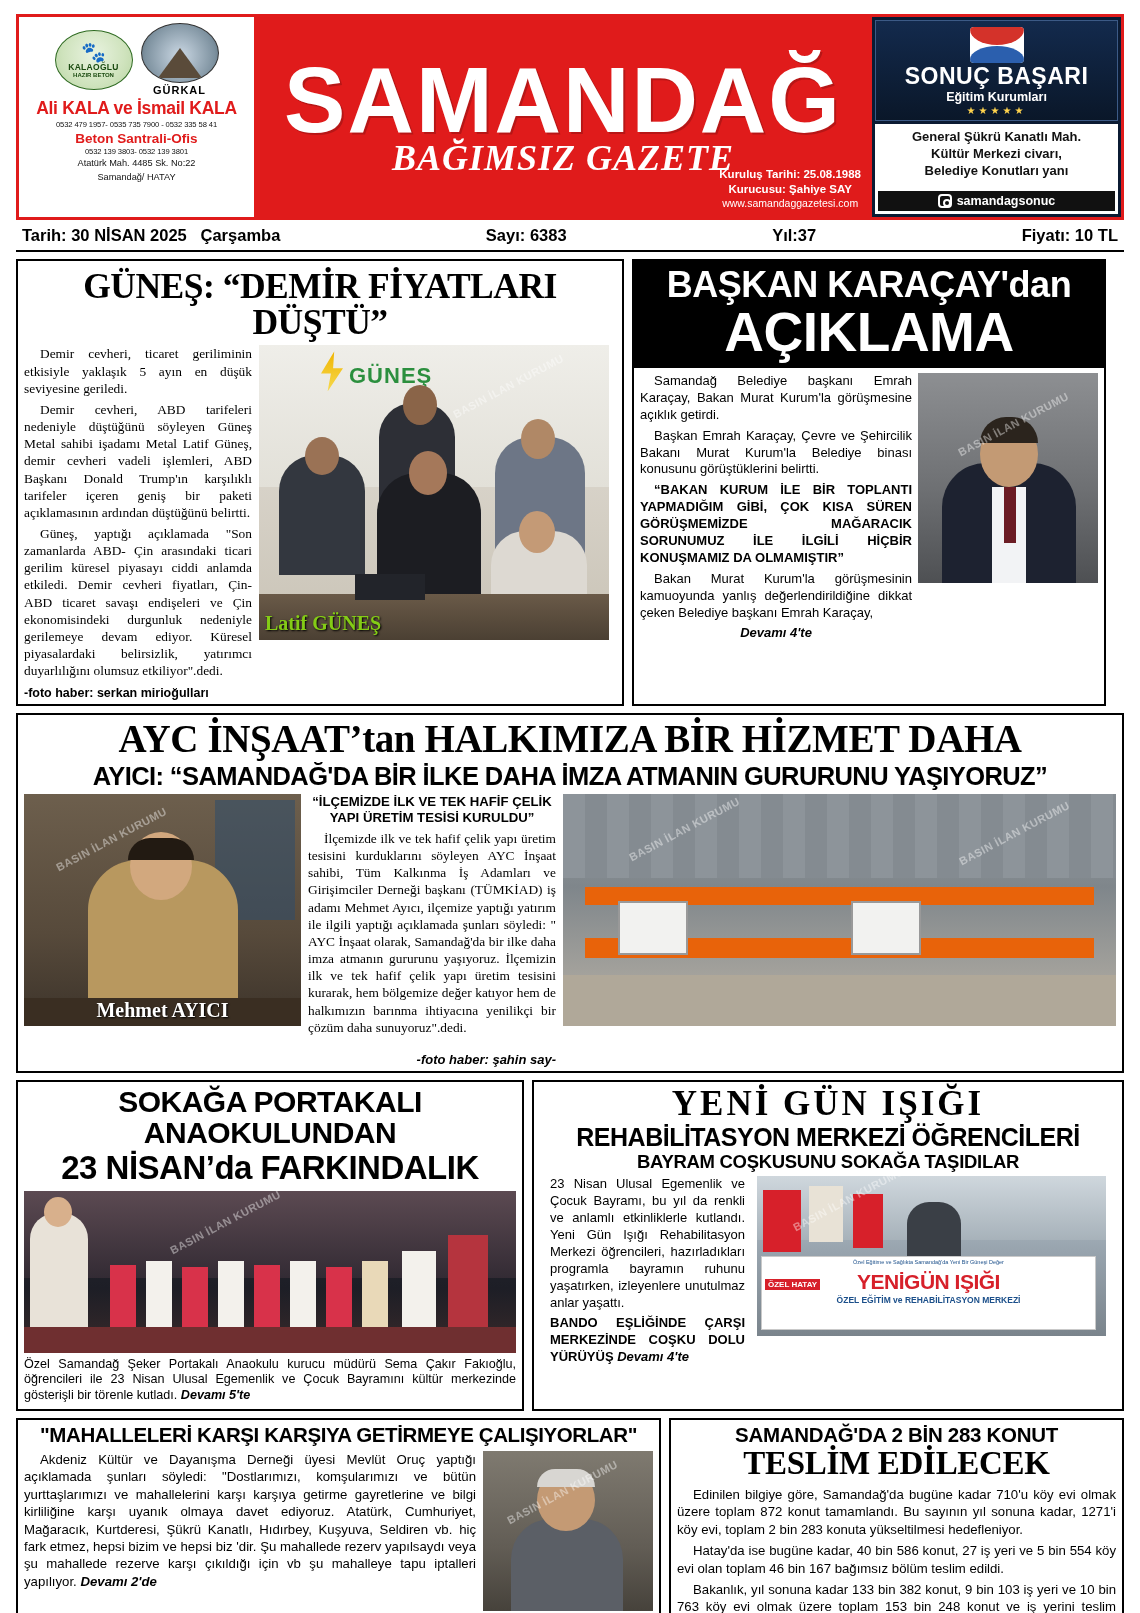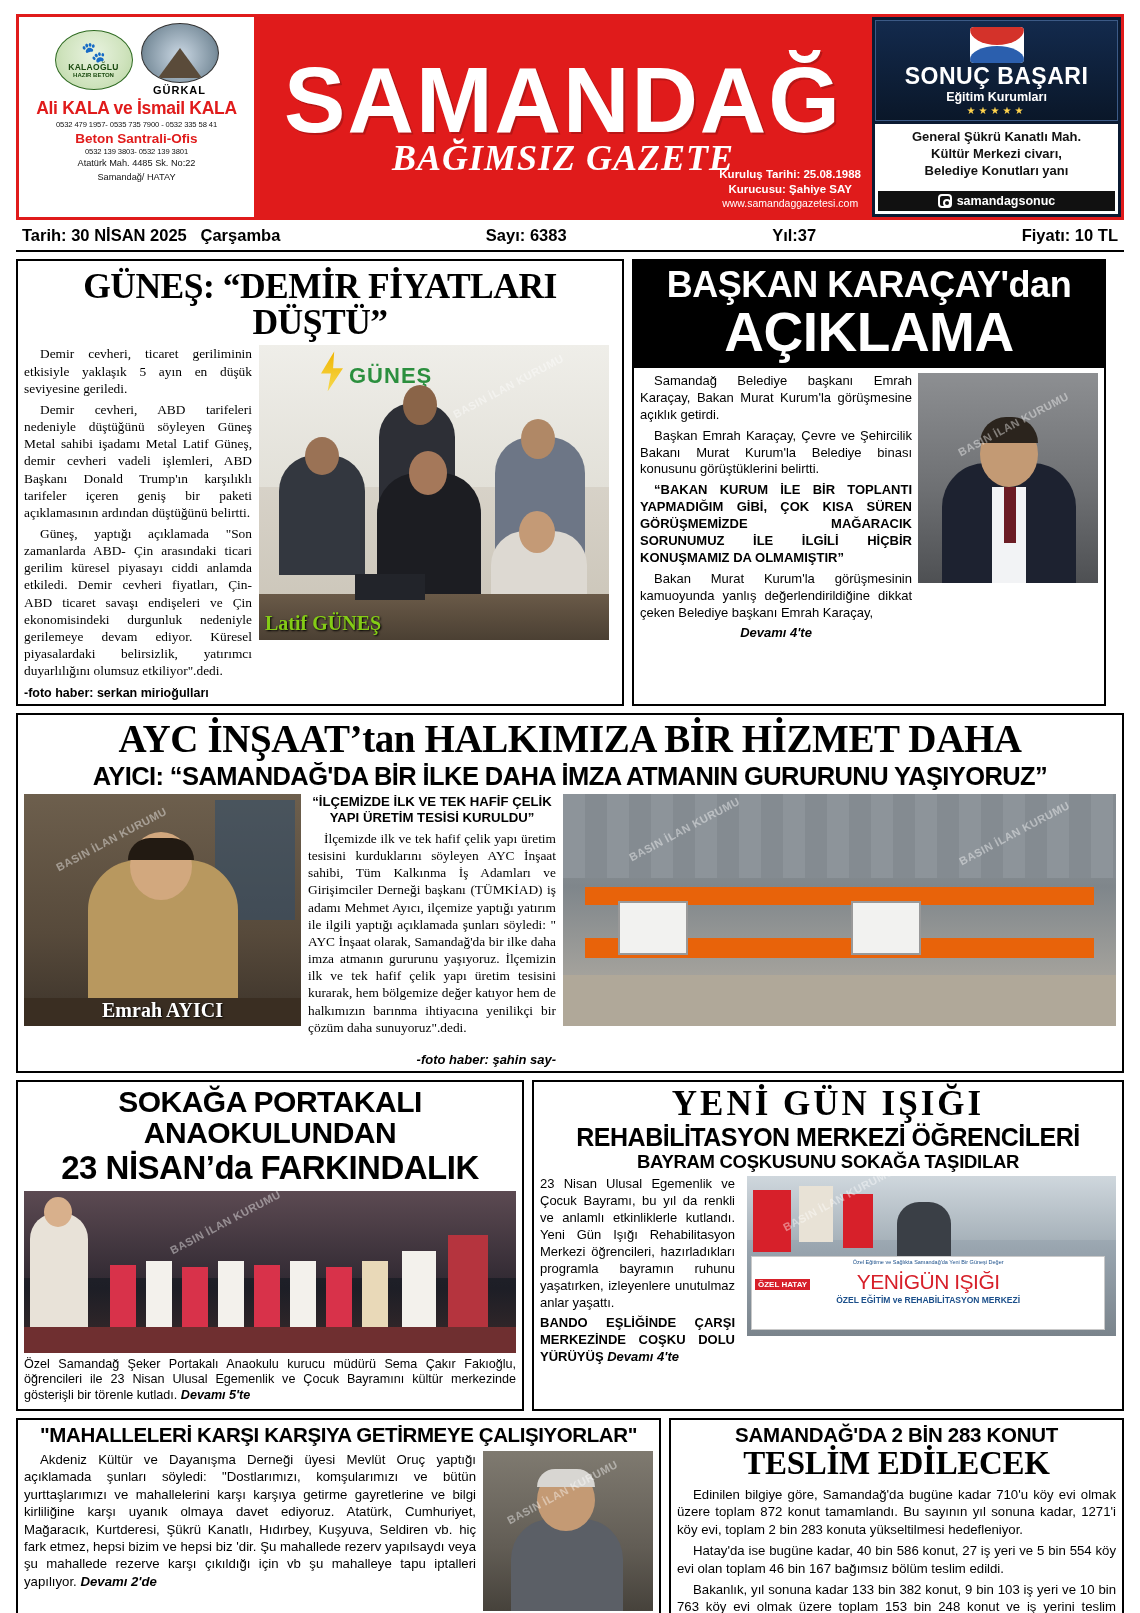--- a/index.html
+++ b/index.html
@@ -252,21 +252,21 @@
     text-align:center; line-height:1.05; letter-spacing:-.5px;
   }
   .s4-h2 {
     font-family:"Liberation Sans", sans-serif; font-weight:bold; font-size:33px;
     text-align:center; line-height:1.05; margin-top:2px; letter-spacing:-.5px;
   }
   .s4-photo { width:100%; height: 162px; background:#2b2b33; margin-top:5px; position:relative;}
   .s4-cap { font-size: 12.6px; line-height:1.25; text-align:justify; margin-top:4px; font-family:"Liberation Sans", sans-serif;}
 
   
-  .story5 { flex:1; padding: 4px 6px 5px; }
+  .story5 { flex:1; padding: 4px 16px 5px; }
   .s5-h1 {
     font-family:"Liberation Serif", serif; font-weight:bold; font-size:35px;
     text-align:center; letter-spacing: 3px; line-height:1.05;
   }
   .s5-h2 {
     font-family:"Liberation Sans", sans-serif; font-weight:bold; font-size:25px;
     text-align:center; line-height:1.05; margin-top:1px; letter-spacing:-.5px;
   }
   .s5-h3 {
     font-family:"Liberation Sans", sans-serif; font-weight:bold; font-size:18.5px;
@@ -440,21 +440,21 @@
       <div class="s3-h2">AYICI: “SAMANDAĞ'DA BİR İLKE DAHA İMZA ATMANIN GURURUNU YAŞIYORUZ”</div>
       <div class="s3-body">
         <div class="s3-photo1 photo">
           <div class="p-scene" style="background:linear-gradient(180deg,#6d5f4d 0%, #574a3b 60%, #3c332a 100%);"></div>
           <div style="position:absolute;right:6px;top:6px;width:80px;height:120px;background:#2e4d6b;opacity:.55;"></div>
           <div style="position:absolute;left:64px;bottom:26px;width:150px;height:140px;background:#b8985f;border-radius:50px 50px 0 0;"></div>
           <div style="position:absolute;left:106px;bottom:126px;width:62px;height:68px;background:#d2a87e;border-radius:50%;"></div>
           <div style="position:absolute;left:104px;bottom:166px;width:66px;height:22px;background:#221a12;border-radius:30px 30px 0 0;"></div>
           <div style="position:absolute;left:0;bottom:0;width:100%;height:28px;background:#3a2e22;"></div>
           <div class="wm" style="left:26px;top:40px;">BASIN İLAN KURUMU</div>
-          <div class="s3-cap1">Emrah AYICI</div>
+          <div class="s3-cap1">Mehmet AYICI</div>
         </div>
 
         <div class="s3-col">
           <div class="s3-lead">“İLÇEMİZDE İLK VE TEK HAFİF ÇELİK YAPI ÜRETİM TESİSİ KURULDU”</div>
           <div class="body-text" style="margin-top:4px;">
             <p>İlçemizde ilk ve tek hafif çelik yapı üretim tesisini kurduklarını söyleyen AYC İnşaat sahibi, Tüm Kalkınma İş Adamları ve Girişimciler Derneği başkanı (TÜMKİAD) iş adamı Mehmet Ayıcı, ilçemize yaptığı yatırım ile ilgili yaptığı açıklamada şunları söyledi: " AYC İnşaat olarak, Samandağ'da bir ilke daha imza atmanın gururunu yaşıyoruz. İlçemizin ilk ve tek hafif çelik yapı üretim tesisini kurarak, hem bölgemize değer katıyor hem de halkımızın barınma ihtiyacına yenilikçi bir çözüm daha sunuyoruz".dedi.</p>
           </div>
           <div class="s3-foot">-foto haber: şahin say-</div>
         </div>
 
@@ -518,21 +518,21 @@
           <div class="p-scene" style="background:linear-gradient(180deg,#b9c4cd 0%, #97a3ad 48%, #7a848c 100%);"></div>
           <div style="position:absolute;left:0;top:0;width:100%;height:40%;background:linear-gradient(180deg,#cfd7dd,#a7b2ba);"></div>
           <div style="position:absolute;left:6px;top:14px;width:38px;height:62px;background:#d7202a;"></div>
           <div style="position:absolute;left:52px;top:10px;width:34px;height:56px;background:#e8e2d6;"></div>
           <div style="position:absolute;left:96px;top:18px;width:30px;height:54px;background:#d7202a;"></div>
           <div style="position:absolute;left:150px;top:26px;width:54px;height:64px;background:#3a3f46;border-radius:22px 22px 0 0;"></div>
 
           <div style="position:absolute;left:4px;bottom:6px;width:96%;height:74px;background:#ffffff;border:1px solid #c9c9c9;overflow:hidden;">
             <div style="font-size:5.5px;text-align:center;color:#1b4f8a;padding-top:2px;line-height:1.1;">Özel Eğitime ve Sağlıkta Samandağ'da Yeni Bir Güneşi Değer</div>
             <div style="position:absolute;left:3px;top:22px;background:#d7202a;color:#fff;font-size:8px;font-weight:bold;padding:1px 3px;">ÖZEL HATAY</div>
-            <div style="text-align:center;font-size:21px;font-weight:normal;color:#d7202a;line-height:1;margin-top:6px;letter-spacing:-.5px;">YENİGÜN IŞIĞI</div>
+            <div style="text-align:center;font-size:21px;font-weight:bold;color:#d7202a;line-height:1;margin-top:6px;letter-spacing:-.5px;">YENİGÜN IŞIĞI</div>
             <div style="text-align:center;font-size:8.5px;font-weight:bold;color:#1b4f8a;margin-top:3px;">ÖZEL EĞİTİM ve REHABİLİTASYON MERKEZİ</div>
           </div>
           <div class="wm" style="left:30px;top:18px;">BASIN İLAN KURUMU</div>
         </div>
       </div>
     </div>
   </div>
 
   <div class="row">
 

